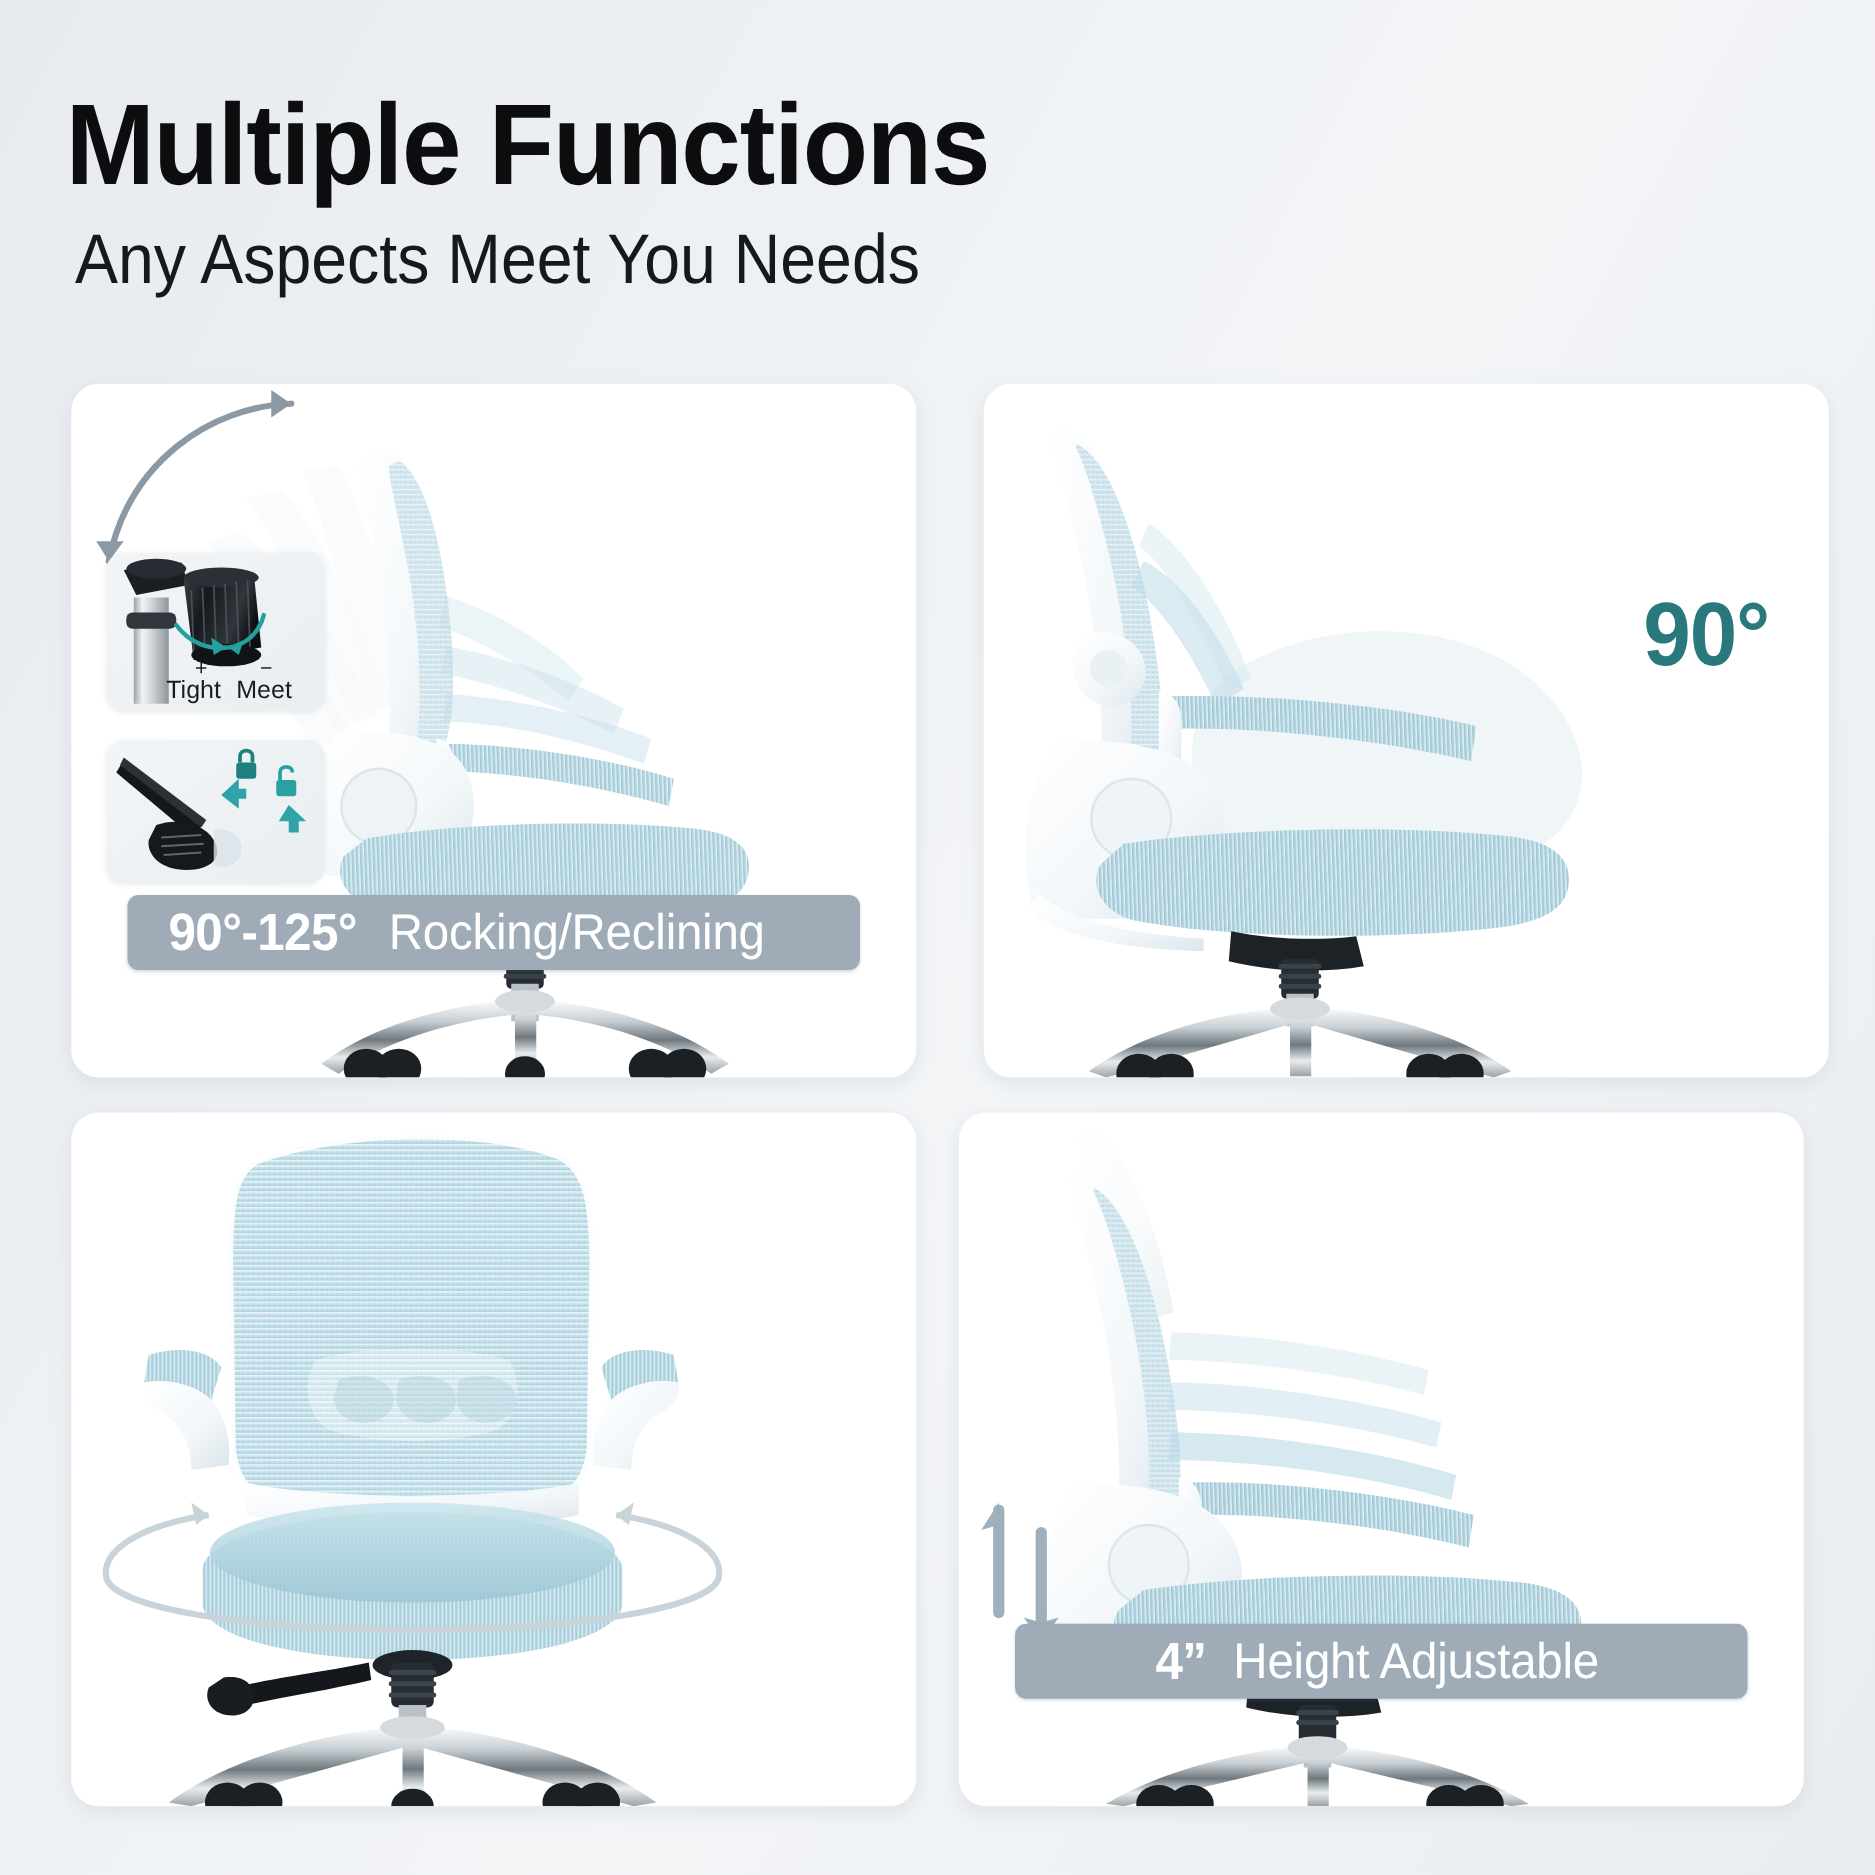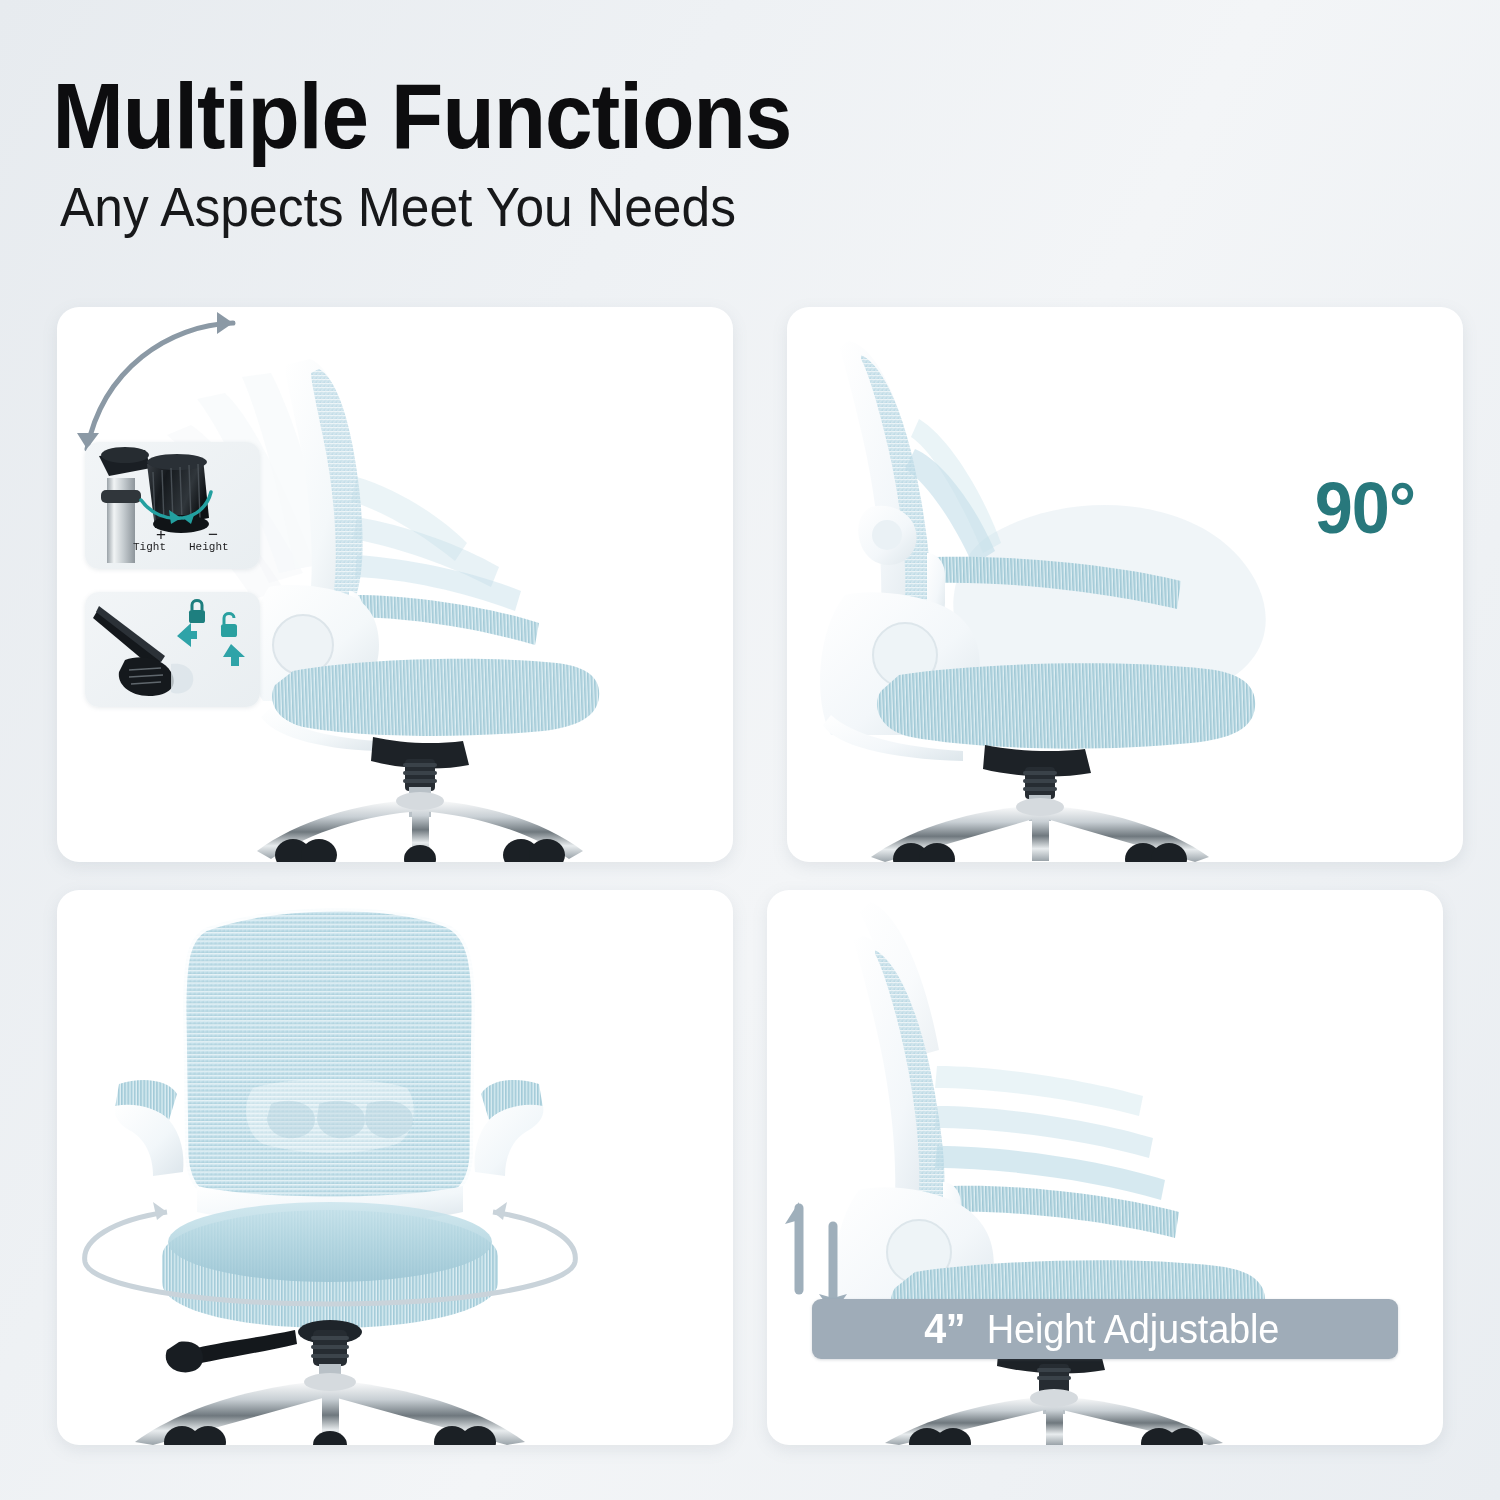--- a/index.html
+++ b/index.html
@@ -108,25 +108,24 @@
     border-radius: 14px;
     overflow: hidden;
     z-index: 30;
     box-shadow: 0 1px 4px rgba(120,135,150,0.16);
   }
   .inset-knob { left: 28px; top: 135px; width: 175px; height: 127px; }
   .inset-lever { left: 28px; top: 285px; width: 175px; height: 115px; }
 
   .inset-label {
     position: absolute;
-    font-size: 11px;
+    font-size: 20px;
     color: #1c1c1e;
     font-weight: 400;
     white-space: nowrap;
-    font-family: Liberation Mono, monospace;
   }
 
   .ninety {
     position: absolute;
     right: 45px;
     top: 160px;
     font-size: 72px;
     font-weight: 700;
     color: #28787c;
     letter-spacing: -1px;
@@ -290,21 +289,21 @@
           <path d="M56 58 C 66 72, 82 78, 96 76"></path>
           <path d="M126 50 C 122 66, 110 74, 98 76"></path>
         </g>
         <path d="M96 76 L 84 68 L 86 82 Z" fill="#23a0a0"></path>
         <path d="M98 76 L 110 70 L 106 82 Z" fill="#23a0a0"></path>
 
         <text x="76" y="98" font-family="Liberation Sans, sans-serif" font-size="17" fill="#1c1c1e" text-anchor="middle">+</text>
         <text x="128" y="98" font-family="Liberation Sans, sans-serif" font-size="17" fill="#1c1c1e" text-anchor="middle">−</text>
       </svg>
       <div class="inset-label" style="left:48px; top:99px;">Tight</div>
-      <div class="inset-label" style="left:104px; top:99px;">Height</div>
+      <div class="inset-label" style="left:104px; top:99px;">Meet</div>
     </div>
 
     <div class="inset inset-lever">
       <svg width="175" height="115" viewBox="0 0 175 115">
 
         <path d="M14 16 L 78 66 L 70 78 L 8 26 Z" fill="#14181c"></path>
         <path d="M14 14 L 80 64 L 76 70 L 11 20 Z" fill="#2b3137"></path>
 
         <path d="M40 68 C 56 62, 78 66, 86 80 C 94 94, 84 104, 64 104 C 44 104, 32 92, 34 80 Z" fill="#15191d"></path>
         <g stroke="#6d757b" stroke-width="1.6" opacity="0.85">
@@ -323,20 +322,24 @@
         <g>
           <rect x="136" y="32" width="16" height="13" rx="2.6" fill="#2aa0a0"></rect>
           <path d="M139 32 L 139 26 C 139 20, 149 20, 149 26" stroke="#2aa0a0" stroke-width="3" fill="none"></path>
         </g>
 
         <path d="M92 44 L 106 31 L 106 39 L 112 39 L 112 47 L 106 47 L 106 55 Z" fill="#2fa3a8"></path>
         <path d="M146 52 L 160 65 L 154 65 L 154 74 L 146 74 L 146 65 L 138 65 Z" fill="#2fa3a8"></path>
       </svg>
     </div>
 
+    <div class="caption" style="justify-content:flex-start; padding-left:28px;">
+      <span class="cap-strong">90°-125°</span>
+      <span class="cap-normal">Rocking/Reclining</span>
+    </div>
   </div>
 
   <div class="card c2">
     <div class="card-stage">
       <svg width="676" height="555" viewBox="0 0 676 555">
         <defs>
           <linearGradient id="p2mesh" x1="0" y1="0" x2="1" y2="1">
             <stop offset="0%" stop-color="#bfdae5"></stop>
             <stop offset="50%" stop-color="#d2e6ee"></stop>
             <stop offset="100%" stop-color="#b6d6e2"></stop>

